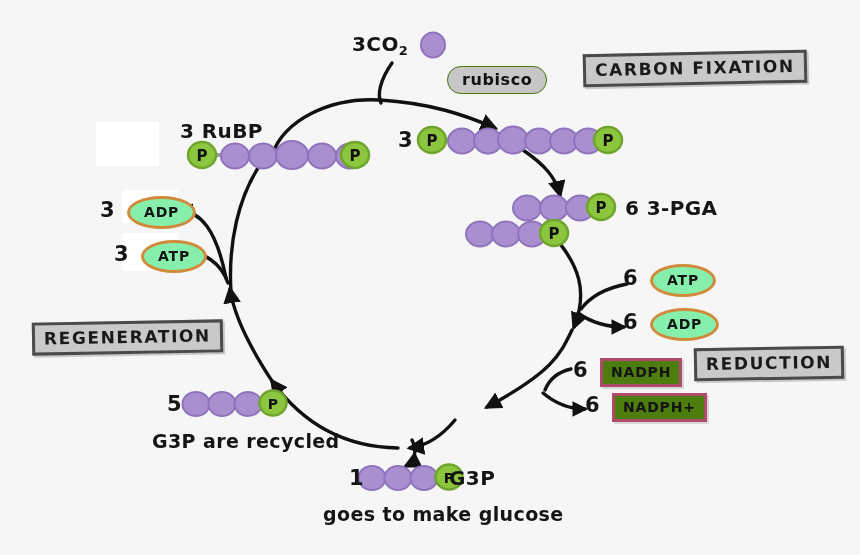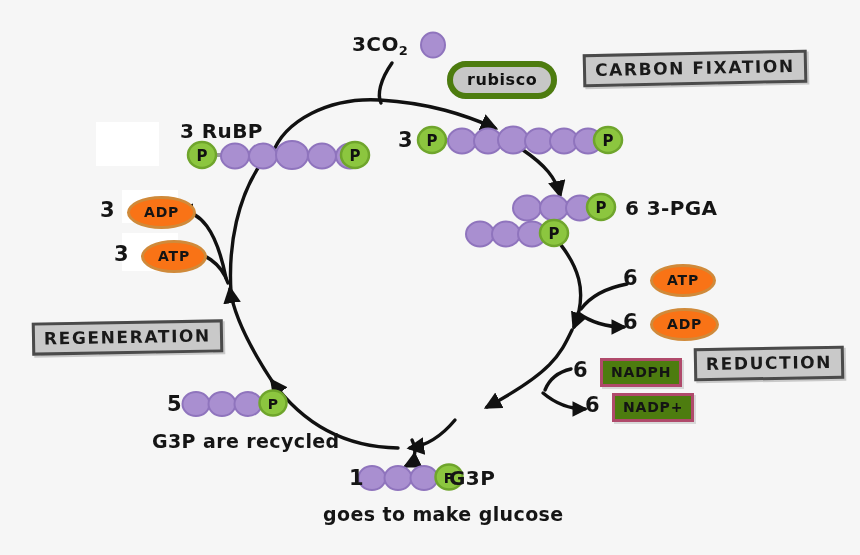--- a/index.html
+++ b/index.html
@@ -20,27 +20,27 @@
   .num{font-size:21px;font-weight:700;}
   .title-lbl{
     font-size:17px;font-weight:700;letter-spacing:1.6px;
     background:#c9c9c9;color:#1a1a1a;
     border:3px solid #4a4a4a;
     padding:3px 9px 4px 9px;
     box-shadow:2px 2px 0 rgba(0,0,0,.18);
   }
   .pill{
     font-size:16px;font-weight:700;letter-spacing:.6px;color:#111;
-    background:#c7c7c7;border:6px solid #4d7c0f;
+    background:#c7c7c7;border:1px solid #4d7c0f;
     border-radius:22px;padding:3px 14px 4px 14px;
   }
   .energy{
     display:inline-block;
     font-size:14px;font-weight:700;letter-spacing:.8px;color:#141414;
-    background:#f97316;border:3px solid #d08a3a;
+    background:#86efac;border:3px solid #d08a3a;
     border-radius:50%/50%;
     padding:5px 14px 6px 14px;
   }
   .nadp{
     display:inline-block;
     font-size:14px;font-weight:700;letter-spacing:.8px;color:#141414;
     background:#4d7c0f;border:3px solid #b04a6b;
     padding:3px 8px 4px 8px;
     box-shadow:2px 2px 0 rgba(0,0,0,.12);
   }
@@ -221,21 +221,21 @@
     <span class="energy" style="margin-left:6px;">ADP</span>
   </div>
 
   <div class="lbl hand" style="left:573px;top:358px;">
     <span class="num">6</span>
     <span class="nadp" style="margin-left:6px;">NADPH</span>
   </div>
 
   <div class="lbl hand" style="left:585px;top:393px;">
     <span class="num">6</span>
-    <span class="nadp" style="margin-left:6px;">NADP+</span>
+    <span class="nadp" style="margin-left:6px;">NADPH+</span>
   </div>
 
   <div class="lbl hand num" style="left:167px;top:392px;">5</div>
   <div class="lbl hand sub" style="left:152px;top:418px;">G3P are recycled</div>
 
   <div class="lbl hand num" style="left:349px;top:466px;">1</div>
   <div class="lbl hand cap" style="left:449px;top:466px;">G3P</div>
   <div class="lbl hand sub" style="left:323px;top:491px;">goes to make glucose</div>
 
 </div>

